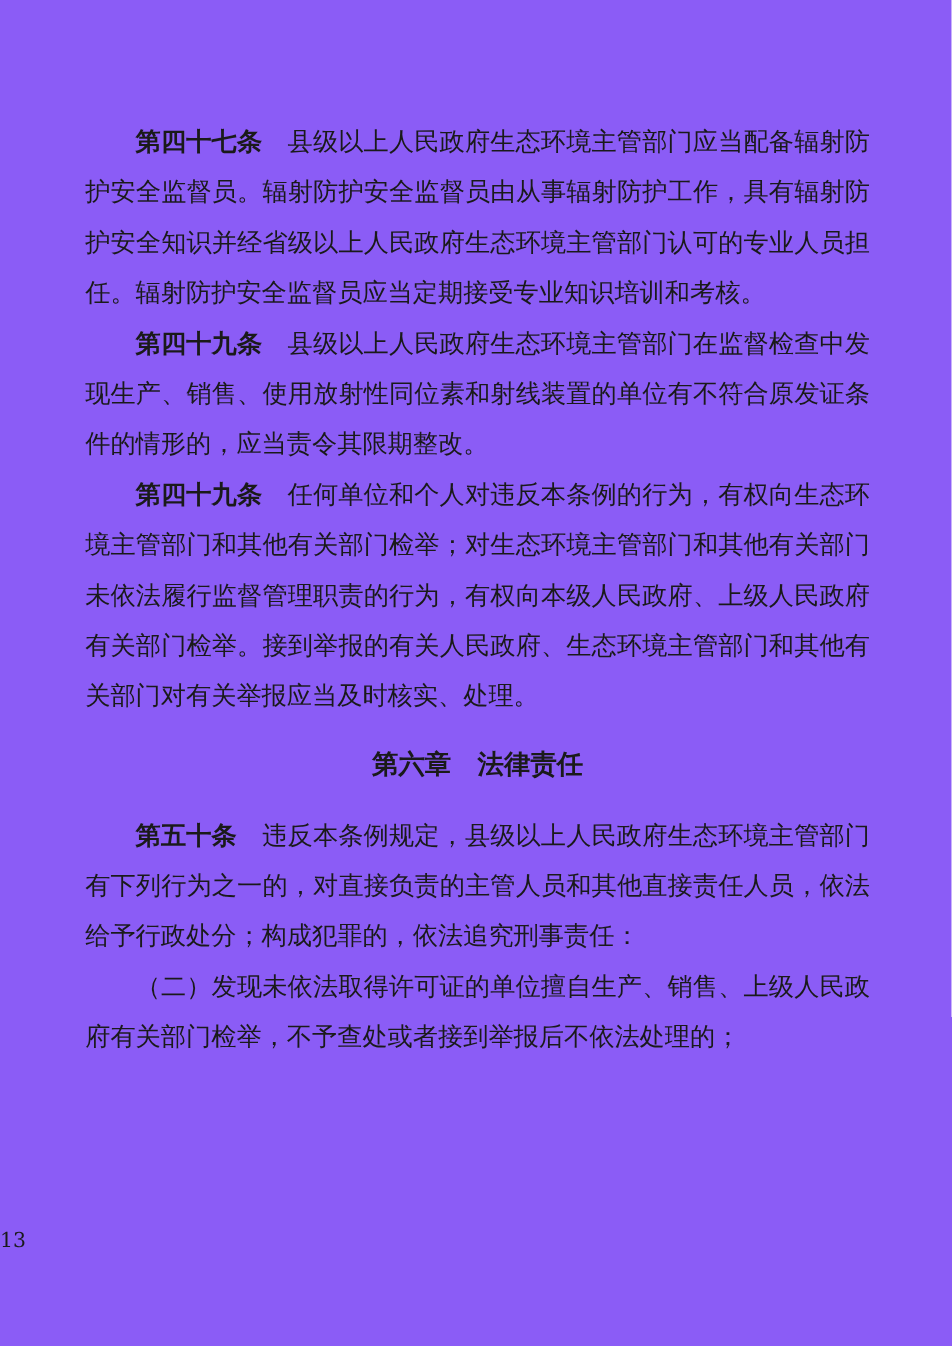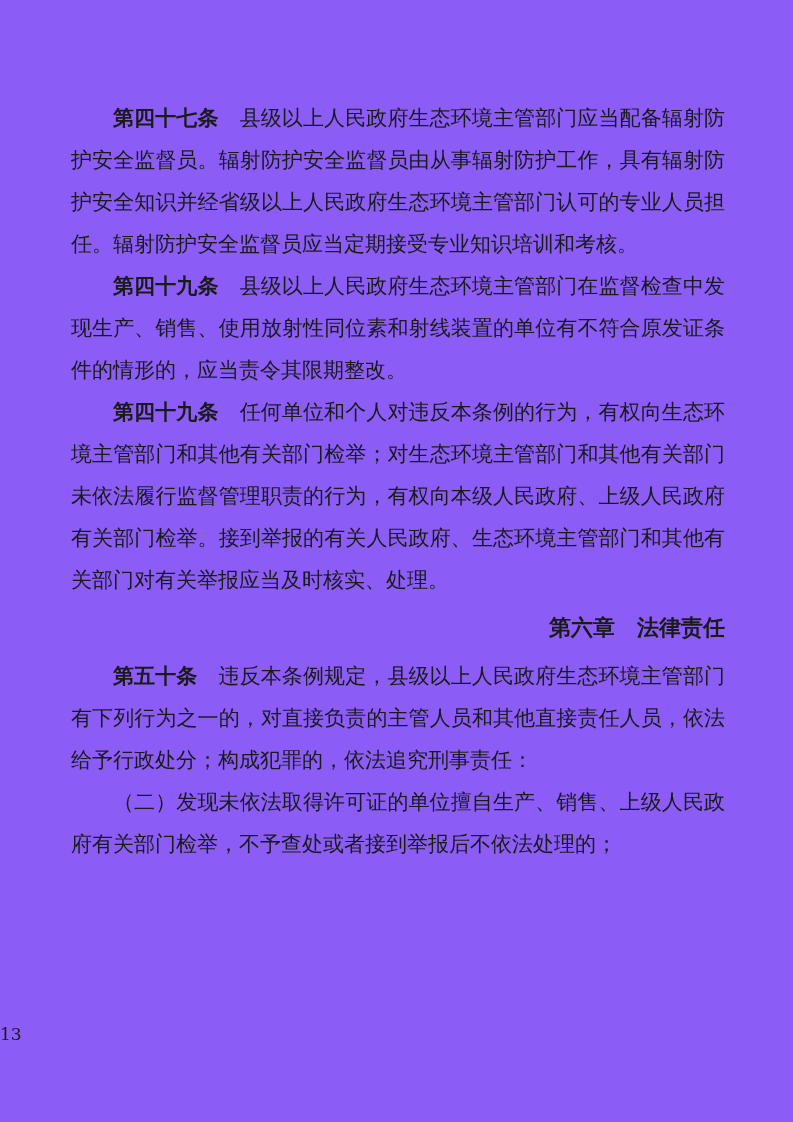--- a/index.html
+++ b/index.html
@@ -29,23 +29,23 @@
   }
   .para {
     margin: 0;
     text-indent: 2em;
   }
   .lead {
     font-weight: bold;
     font-family: "DejaVu Sans", "Liberation Sans", sans-serif;
   }
   .chapter {
-    margin: 6px 0;
+    margin: 16px 0;
     text-indent: 0;
-    text-align: right;
+    text-align: center;
     font-size: 22px;
     line-height: 42px;
     font-weight: bold;
     font-family: "DejaVu Sans", "Liberation Sans", sans-serif;
   }
   .footer {
     position: absolute;
     top: 1025px;
     left: 0;
     width: 100%;

